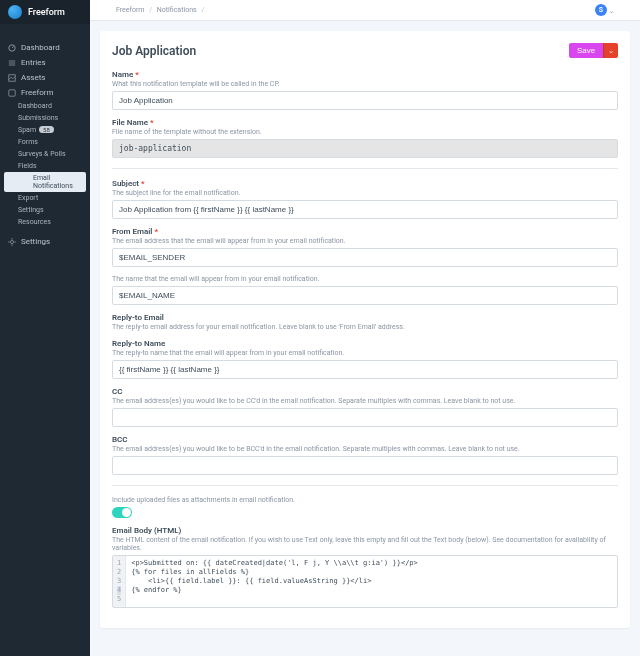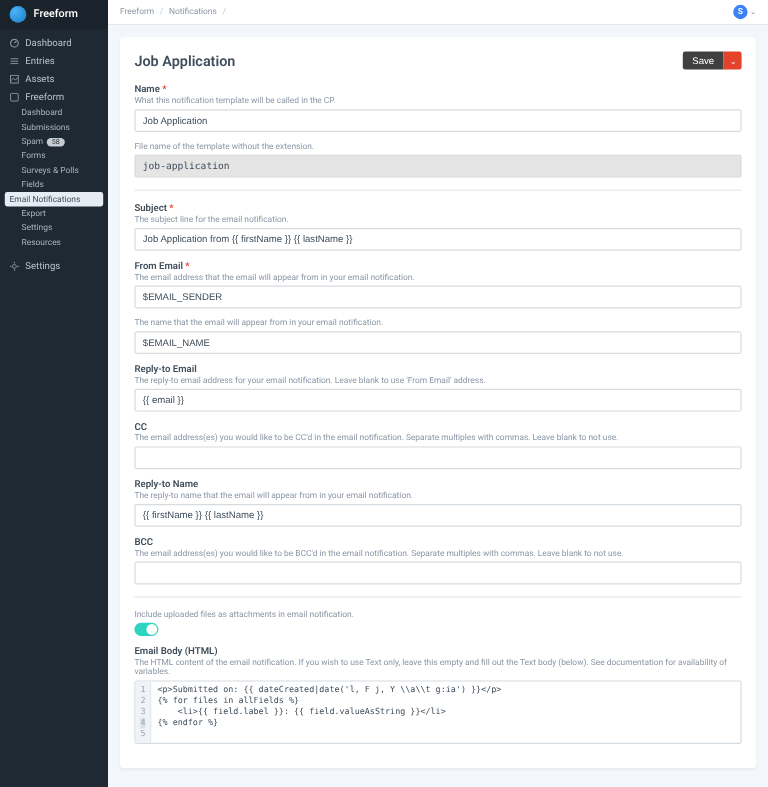--- a/index.html
+++ b/index.html
@@ -2,38 +2,38 @@
 <html><head>
 <meta charset="utf-8">
 <style>
 * { box-sizing: border-box; margin: 0; padding: 0; }
 body { font-family: -apple-system, BlinkMacSystemFont, "Segoe UI", Roboto, sans-serif; font-size: 8px; color: #3f4d5a; background: #f3f7fc; }
 .app { display: flex; min-height: 100vh; }
 .sidebar { width: 90px; background: #1f2933; color: #d4dce2; flex-shrink: 0; }
 .brand { display: flex; align-items: center; padding: 5px 8px; background: #1a232b; }
 .brand-icon { width: 14px; height: 14px; border-radius: 50%; background: radial-gradient(circle at 30% 30%, #4ab4f5, #1a7cc9); margin-right: 6px; }
 .brand-name { font-size: 9px; font-weight: 500; color: #fff; }
-.side-section { padding: 4px 0; }
+.side-section { padding: 4px 0; margin-top: 12px; }
 .side-item { display: flex; align-items: center; padding: 3px 8px; cursor: pointer; font-size: 8px; color: #b8c2cc; }
 .side-item .ico { width: 8px; height: 8px; margin-right: 5px; opacity: .7; }
 .side-sub { padding: 2px 8px 2px 18px; font-size: 7px; color: #aab4be; cursor: pointer; position: relative; }
-.side-sub.active { background: #e5ecf4; color: #3f4d5a; border-radius: 2px; margin: 0 4px; padding-left: 4px; }
+.side-sub.active { background: #e5ecf4; color: #3f4d5a; border-radius: 2px; margin: 0 4px; padding-left: 29px; }
 .side-sub .pill { background: #c5cdd6; color: #333; font-size: 6px; border-radius: 6px; padding: 0 4px; margin-left: 3px; }
 .main { flex: 1; display: flex; flex-direction: column; }
-.topbar { background: #fff; border-bottom: 1px solid #e3e8ee; padding: 4px 10px; display: flex; align-items: center; justify-content: space-between; font-size: 7px; }
+.topbar { background: #fff; border-bottom: 1px solid #e3e8ee; padding: 4px 26px; display: flex; align-items: center; justify-content: space-between; font-size: 7px; }
 .breadcrumb span { color: #8b96a5; }
 .breadcrumb .sep { margin: 0 3px; color: #c0c7d0; }
 .avatar { width: 12px; height: 12px; border-radius: 50%; background: #3b82f6; color: #fff; display: flex; align-items: center; justify-content: center; font-size: 7px; font-weight: 600; }
 .avatar-wrap { display: flex; align-items: center; gap: 2px; }
 .content { padding: 10px; }
 .card { background: #fff; border-radius: 3px; box-shadow: 0 1px 2px rgba(0,0,0,.05); padding: 12px; }
 .card-head { display: flex; justify-content: space-between; align-items: center; margin-bottom: 12px; }
 .card-title { font-size: 12px; font-weight: 600; }
 .save-wrap { display: flex; }
-.save-btn { background: #404040; color: #fff; border: none; border-radius: 2px 0 0 2px; padding: 3px 8px; font-size: 8px; cursor: pointer; }
+.save-btn { background: #d946ef; color: #fff; border: none; border-radius: 2px 0 0 2px; padding: 3px 8px; font-size: 8px; cursor: pointer; }
 .save-dd { background: #e5422b; color: #fff; border: none; border-left: 1px solid #c73822; border-radius: 0 2px 2px 0; padding: 3px 4px; font-size: 7px; cursor: pointer; }
 .field { margin-bottom: 8px; }
 .flabel { font-size: 8px; font-weight: 600; color: #3f4d5a; }
 .req { color: #e5422b; }
 .fhelp { font-size: 7px; color: #8b96a5; margin-top: 1px; margin-bottom: 3px; }
 .finput { width: 100%; border: 1px solid #d4dce2; border-radius: 2px; padding: 4px 6px; font-size: 8px; color: #3f4d5a; background: #fff; }
 .finput.mono { font-family: "SFMono-Regular", Consolas, monospace; background: #e5e5e5; }
 .toggle { width: 20px; height: 11px; background: #2dd4bf; border-radius: 6px; position: relative; cursor: pointer; }
 .toggle::after { content: ""; position: absolute; width: 9px; height: 9px; background: #fff; border-radius: 50%; top: 1px; right: 1px; }
 .codebox { border: 1px solid #d4dce2; border-radius: 2px; background: #fff; font-family: "SFMono-Regular", Consolas, monospace; font-size: 7px; display: flex; }
@@ -129,20 +129,21 @@
           </div>
         </div>
 
         <div class="field">
           <div class="flabel"><span>Name</span> <span class="req">*</span></div>
           <div class="fhelp">What this notification template will be called in the CP.</div>
           <input class="finput" value="Job Application" style="">
         </div>
 
         <div class="field">
+          <div class="flabel"><span>File Name</span> <span class="req">*</span></div>
           <div class="fhelp">File name of the template without the extension.</div>
           <input class="finput mono" value="job-application" style="">
         </div>
 
         <hr class="sep">
 
         <div class="field">
           <div class="flabel"><span>Subject</span> <span class="req">*</span></div>
           <div class="fhelp">The subject line for the email notification.</div>
           <input class="finput" value="Job Application from {{ firstName }} {{ lastName }}" style="">
@@ -155,33 +156,32 @@
         </div>
 
         <div class="field">
           <div class="fhelp">The name that the email will appear from in your email notification.</div>
           <input class="finput" value="$EMAIL_NAME" style="">
         </div>
 
         <div class="field">
           <div class="flabel">Reply-to Email</div>
           <div class="fhelp">The reply-to email address for your email notification. Leave blank to use 'From Email' address.</div>
-          <input class="finput" value="{{ email }}" style="">
+        </div>
+
+        <div class="field">
+          <div class="flabel">Reply-to Name</div>
+          <div class="fhelp">The reply-to name that the email will appear from in your email notification.</div>
+          <input class="finput" value="{{ firstName }} {{ lastName }}" style="">
         </div>
 
         <div class="field">
           <div class="flabel">CC</div>
           <div class="fhelp">The email address(es) you would like to be CC'd in the email notification. Separate multiples with commas. Leave blank to not use.</div>
           <input class="finput" style="">
-        </div>
-
-        <div class="field">
-          <div class="flabel">Reply-to Name</div>
-          <div class="fhelp">The reply-to name that the email will appear from in your email notification.</div>
-          <input class="finput" value="{{ firstName }} {{ lastName }}" style="">
         </div>
 
         <div class="field">
           <div class="flabel">BCC</div>
           <div class="fhelp">The email address(es) you would like to be BCC'd in the email notification. Separate multiples with commas. Leave blank to not use.</div>
           <input class="finput" style="">
         </div>
 
         <hr class="sep">
 

